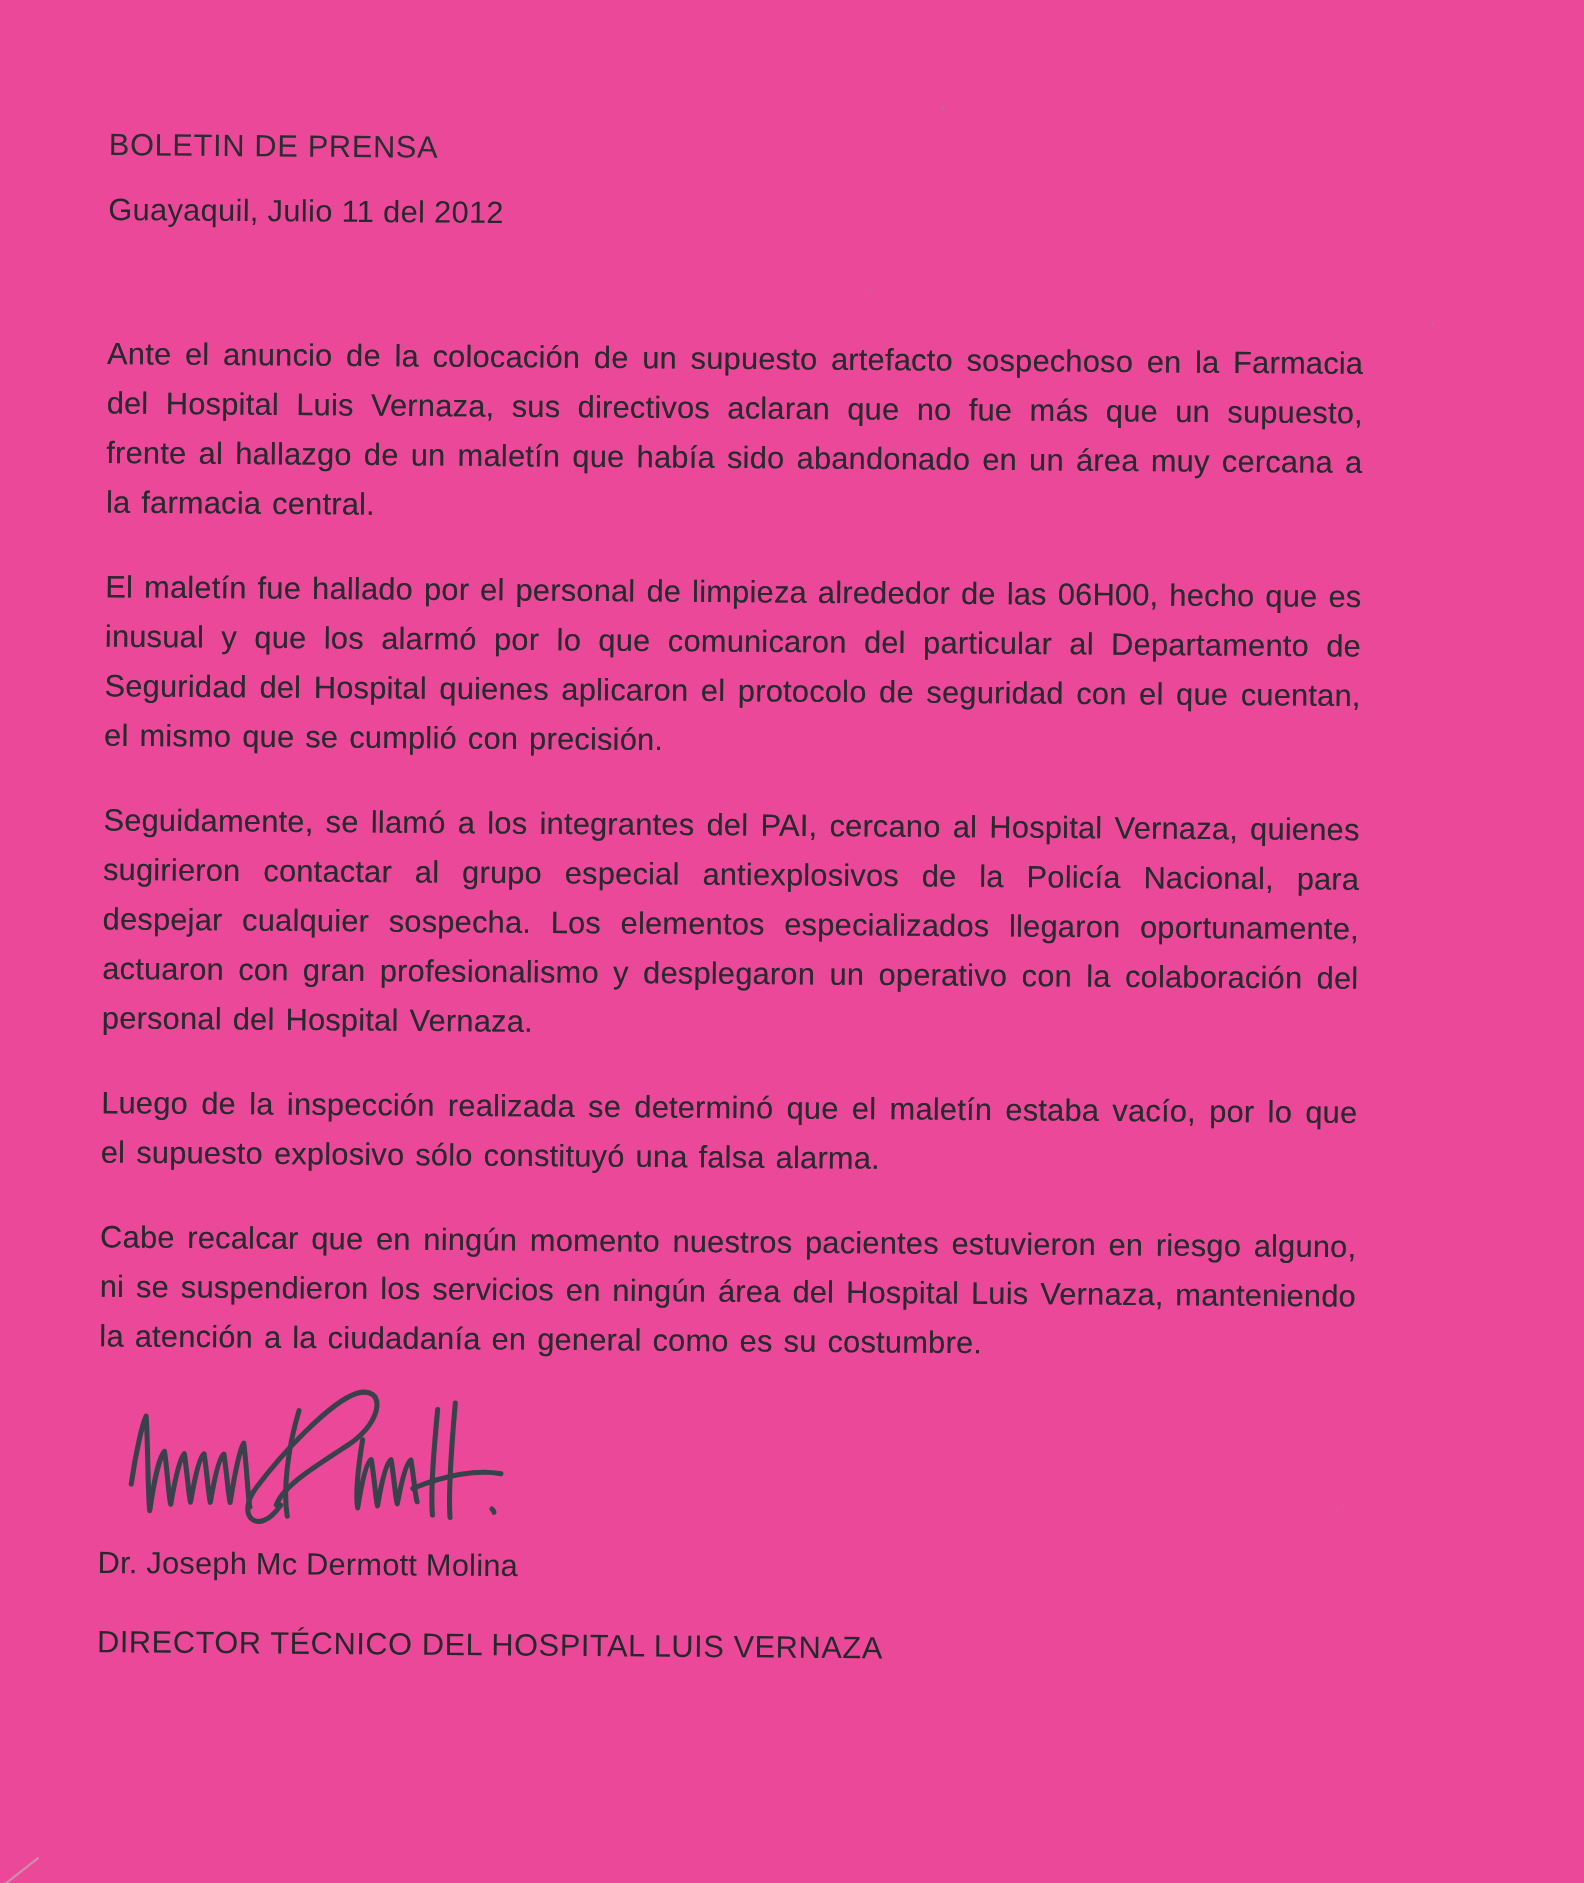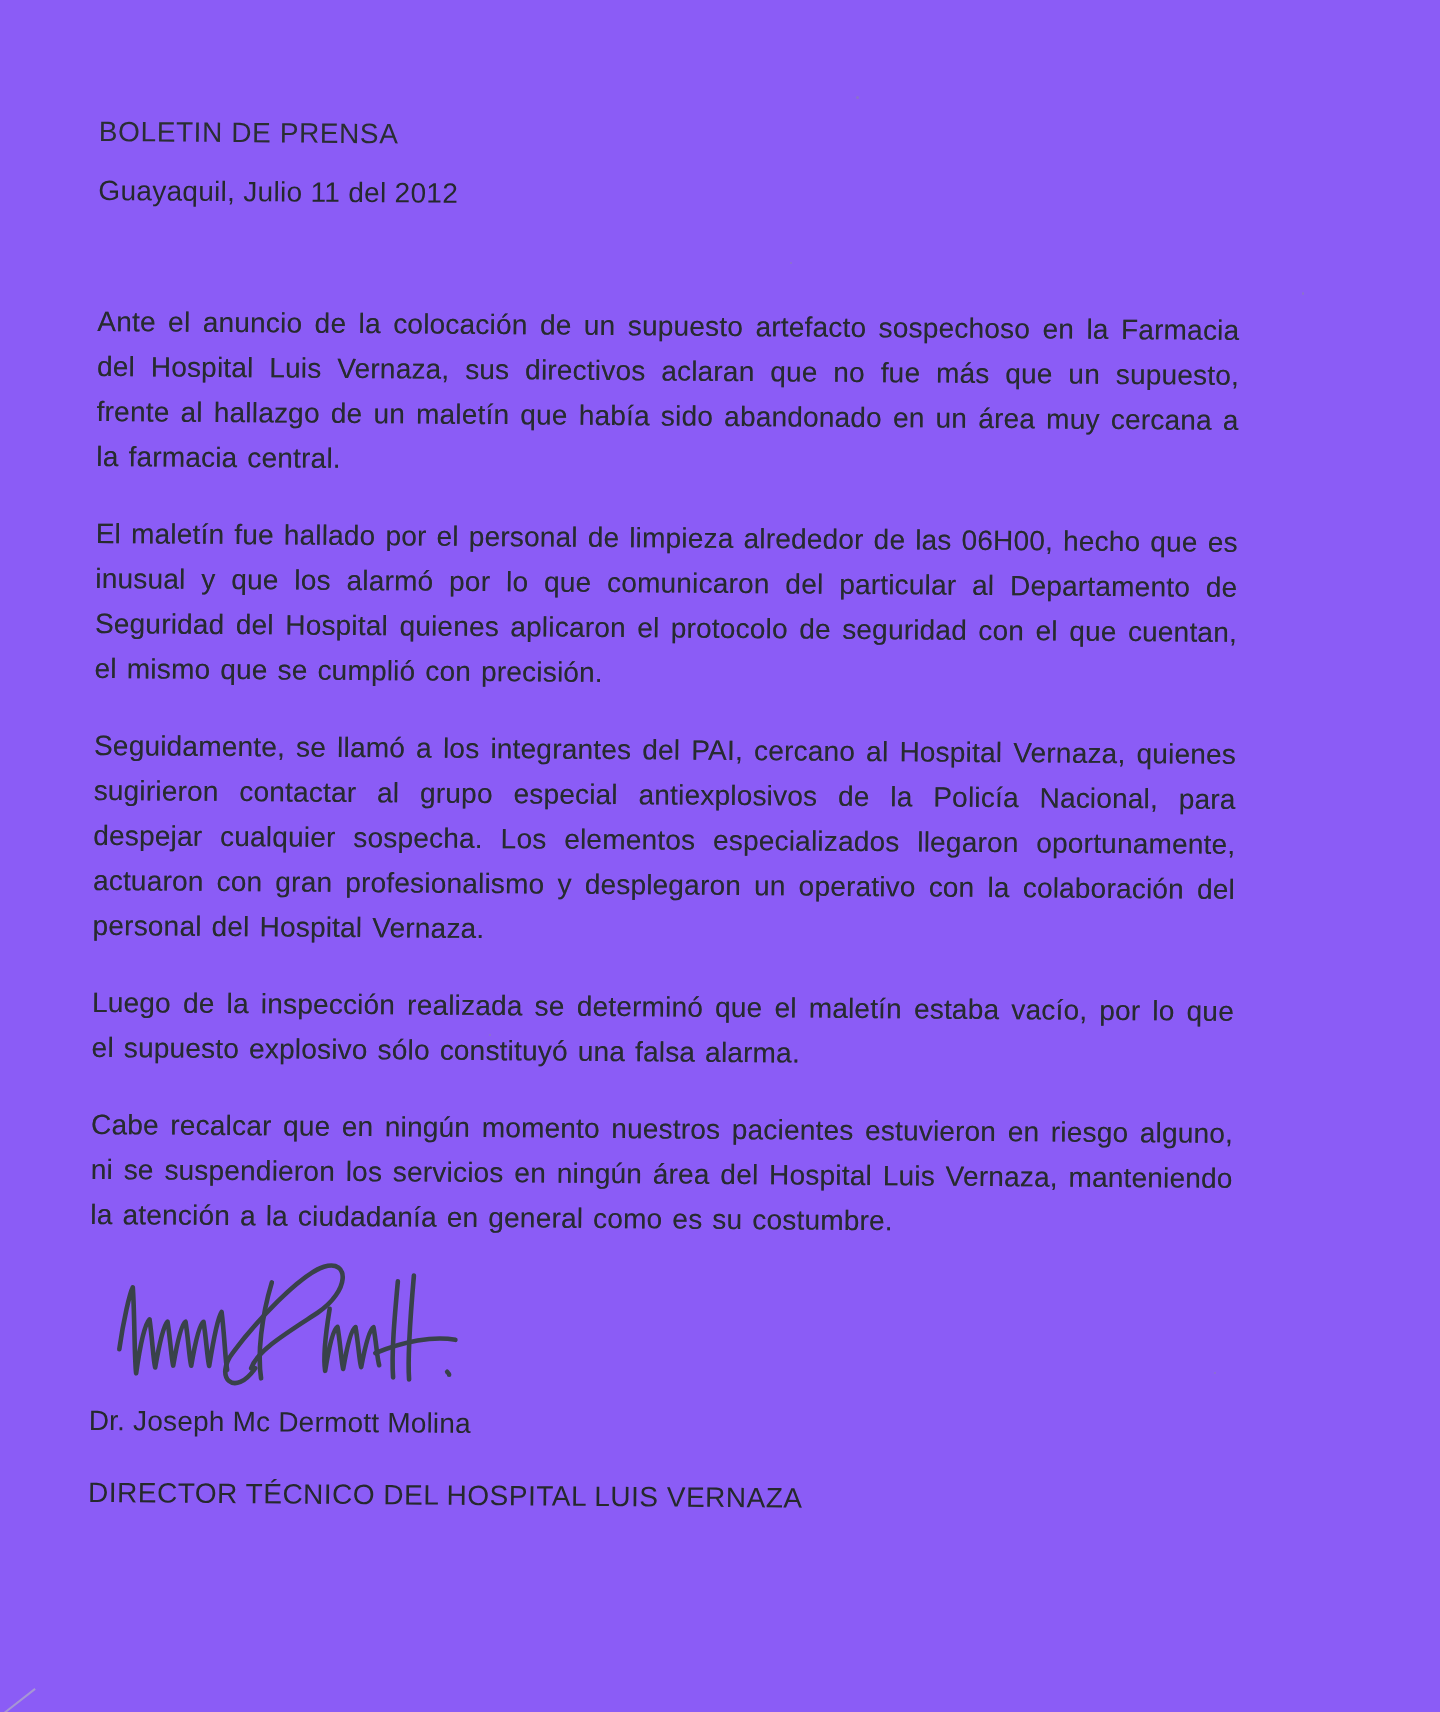--- a/index.html
+++ b/index.html
@@ -4,21 +4,21 @@
 <style>
   html, body {
     margin: 0;
     padding: 0;
     background: #ffffff;
   }
   .page {
     position: relative;
     width: 1440px;
     height: 1712px;
-    background: #8b5cf6;
+    background: #ec4899;
     overflow: hidden;
     font-family: "Liberation Sans", sans-serif;
     color: #25292d;
   }
   .content {
     position: absolute;
     left: 99px;
     top: 116px;
     width: 1142px;
     transform: rotate(0.45deg);

